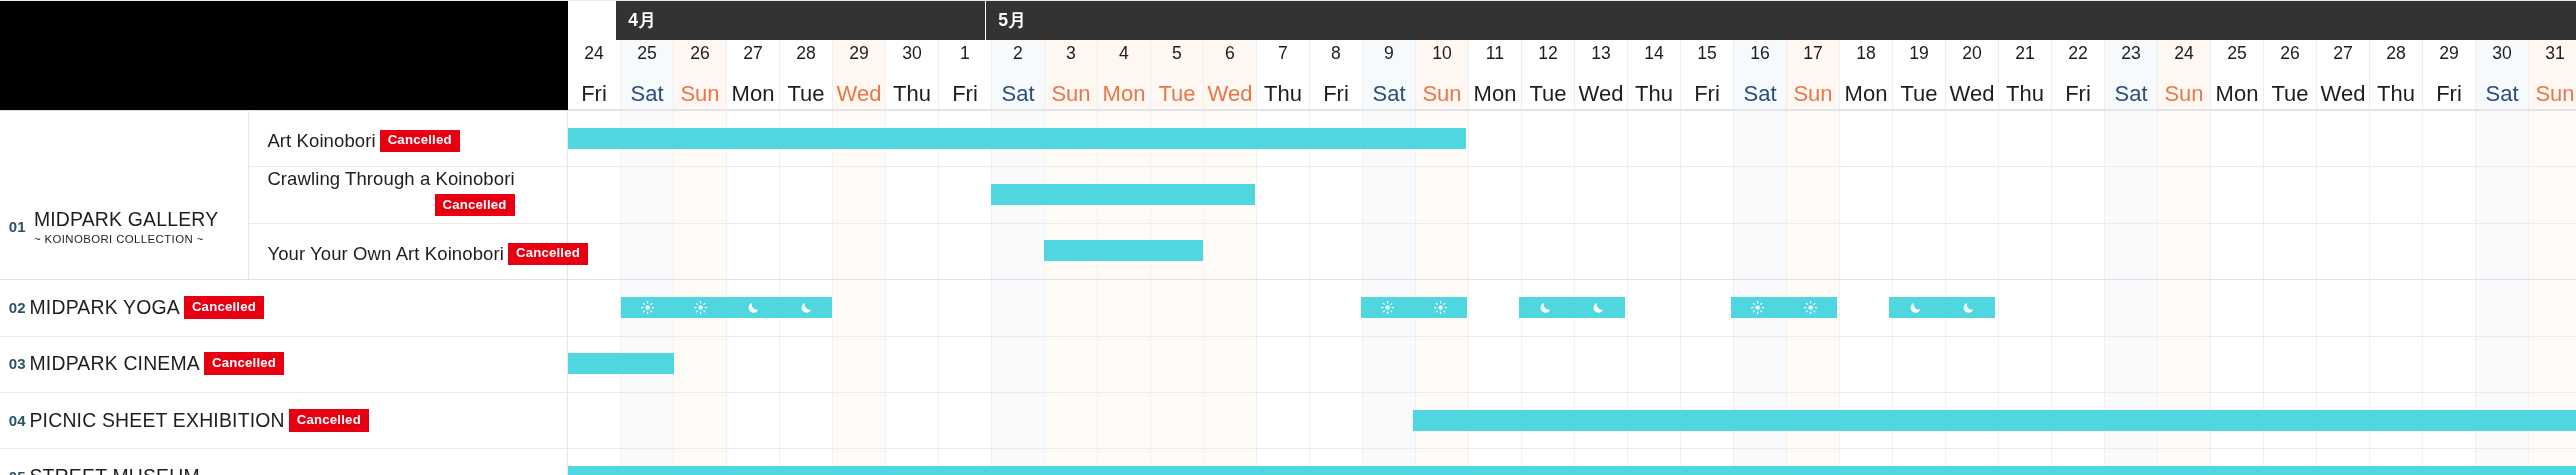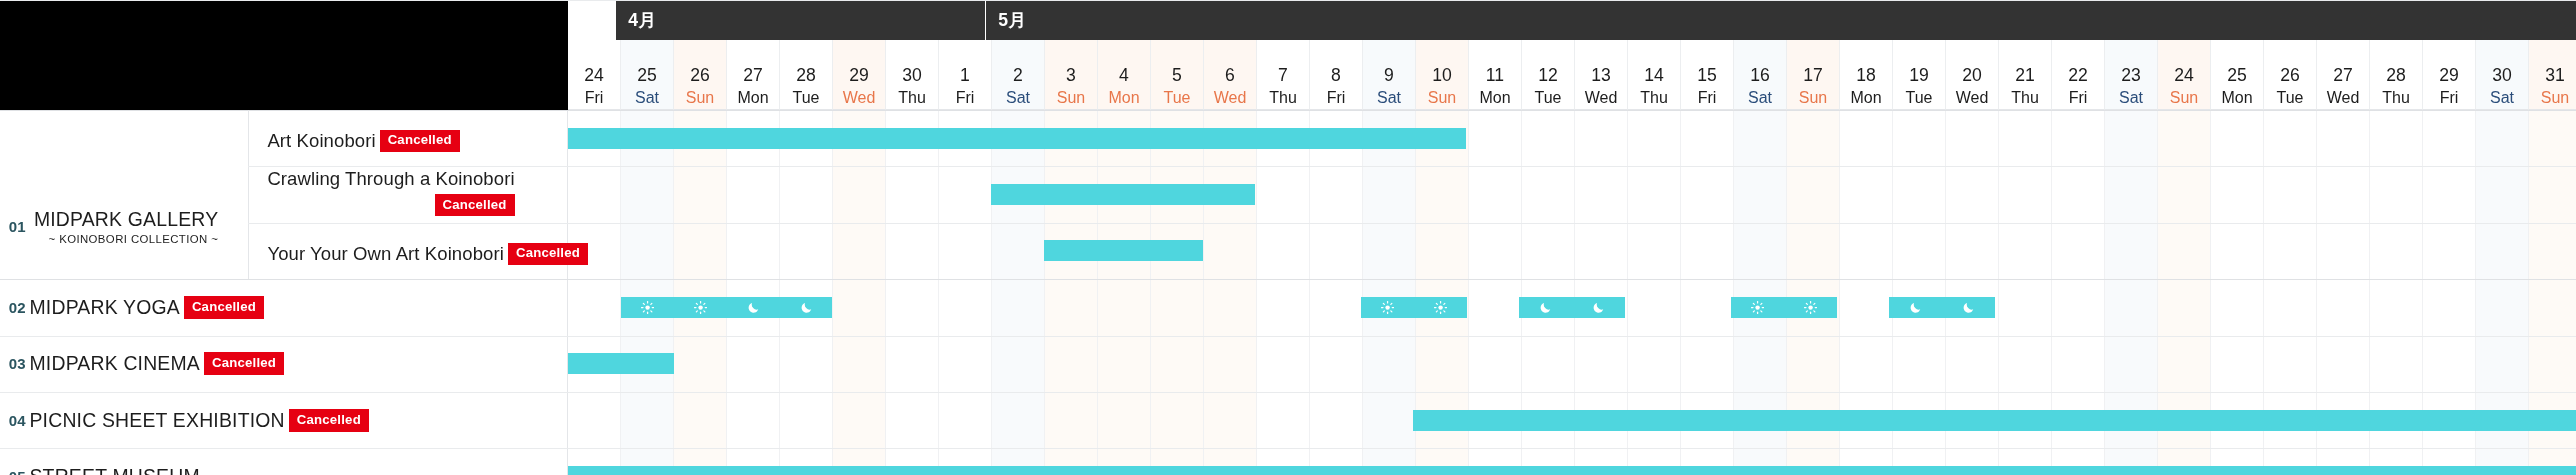--- a/index.html
+++ b/index.html
@@ -44,26 +44,26 @@
     display: flex;
   }
   .day-cell {
     width: 53px;
     flex: 0 0 53px;
     border-right: 0.9px solid #eceef0;
     border-bottom: 0.9px solid #e4e6e9;
     display: flex;
     flex-direction: column;
     align-items: center;
-    justify-content: flex-end;
+    justify-content: space-between;
     background: #ffffff;
     padding-top: 1.8px;
   }
   .day-cell .dnum { font-size: 17.6px; color: #1d1d1d; line-height: 1.35; font-weight: 400; }
-  .day-cell .dwk  { font-size: 16px; color: #1d1d1d; line-height: 1.35; font-weight: 400; }
+  .day-cell .dwk  { font-size: 22px; color: #1d1d1d; line-height: 1.35; font-weight: 400; }
   .day-cell.sat { background: #f7fafc; }
   .day-cell.sat .dwk { color: #2a4d7a; }
   .day-cell.sun { background: #fef7f2; }
   .day-cell.sun .dwk { color: #e8764a; }
   .day-cell.hol { background: #fef7f2; }
   .day-cell.hol .dwk { color: #e8764a; }
 
   
   .grid-bg {
     position: absolute; left: 568px; top: 110px;
@@ -99,21 +99,21 @@
     position: absolute;
     left: 0; width: 248px;
     display: flex; align-items: center;
     gap: 8px;
     padding-left: 8.8px;
   }
   .grp-num {
     font-size: 15px; color: #2b5560; font-weight: bold;
     letter-spacing: 0.2px;
   }
-  .grp-textwrap { display: flex; flex-direction: column; align-items: flex-end; }
+  .grp-textwrap { display: flex; flex-direction: column; align-items: flex-start; }
   .grp-title {
     font-size: 19.4px; color: #1d1d1d; letter-spacing: 0.2px;
     white-space: nowrap; line-height: 1.2;
   }
   .grp-sub {
     font-size: 11.4px; color: #1d1d1d; letter-spacing: 0.4px;
     white-space: nowrap; margin-top: 2.6px;
   }
 
   .vsep {

